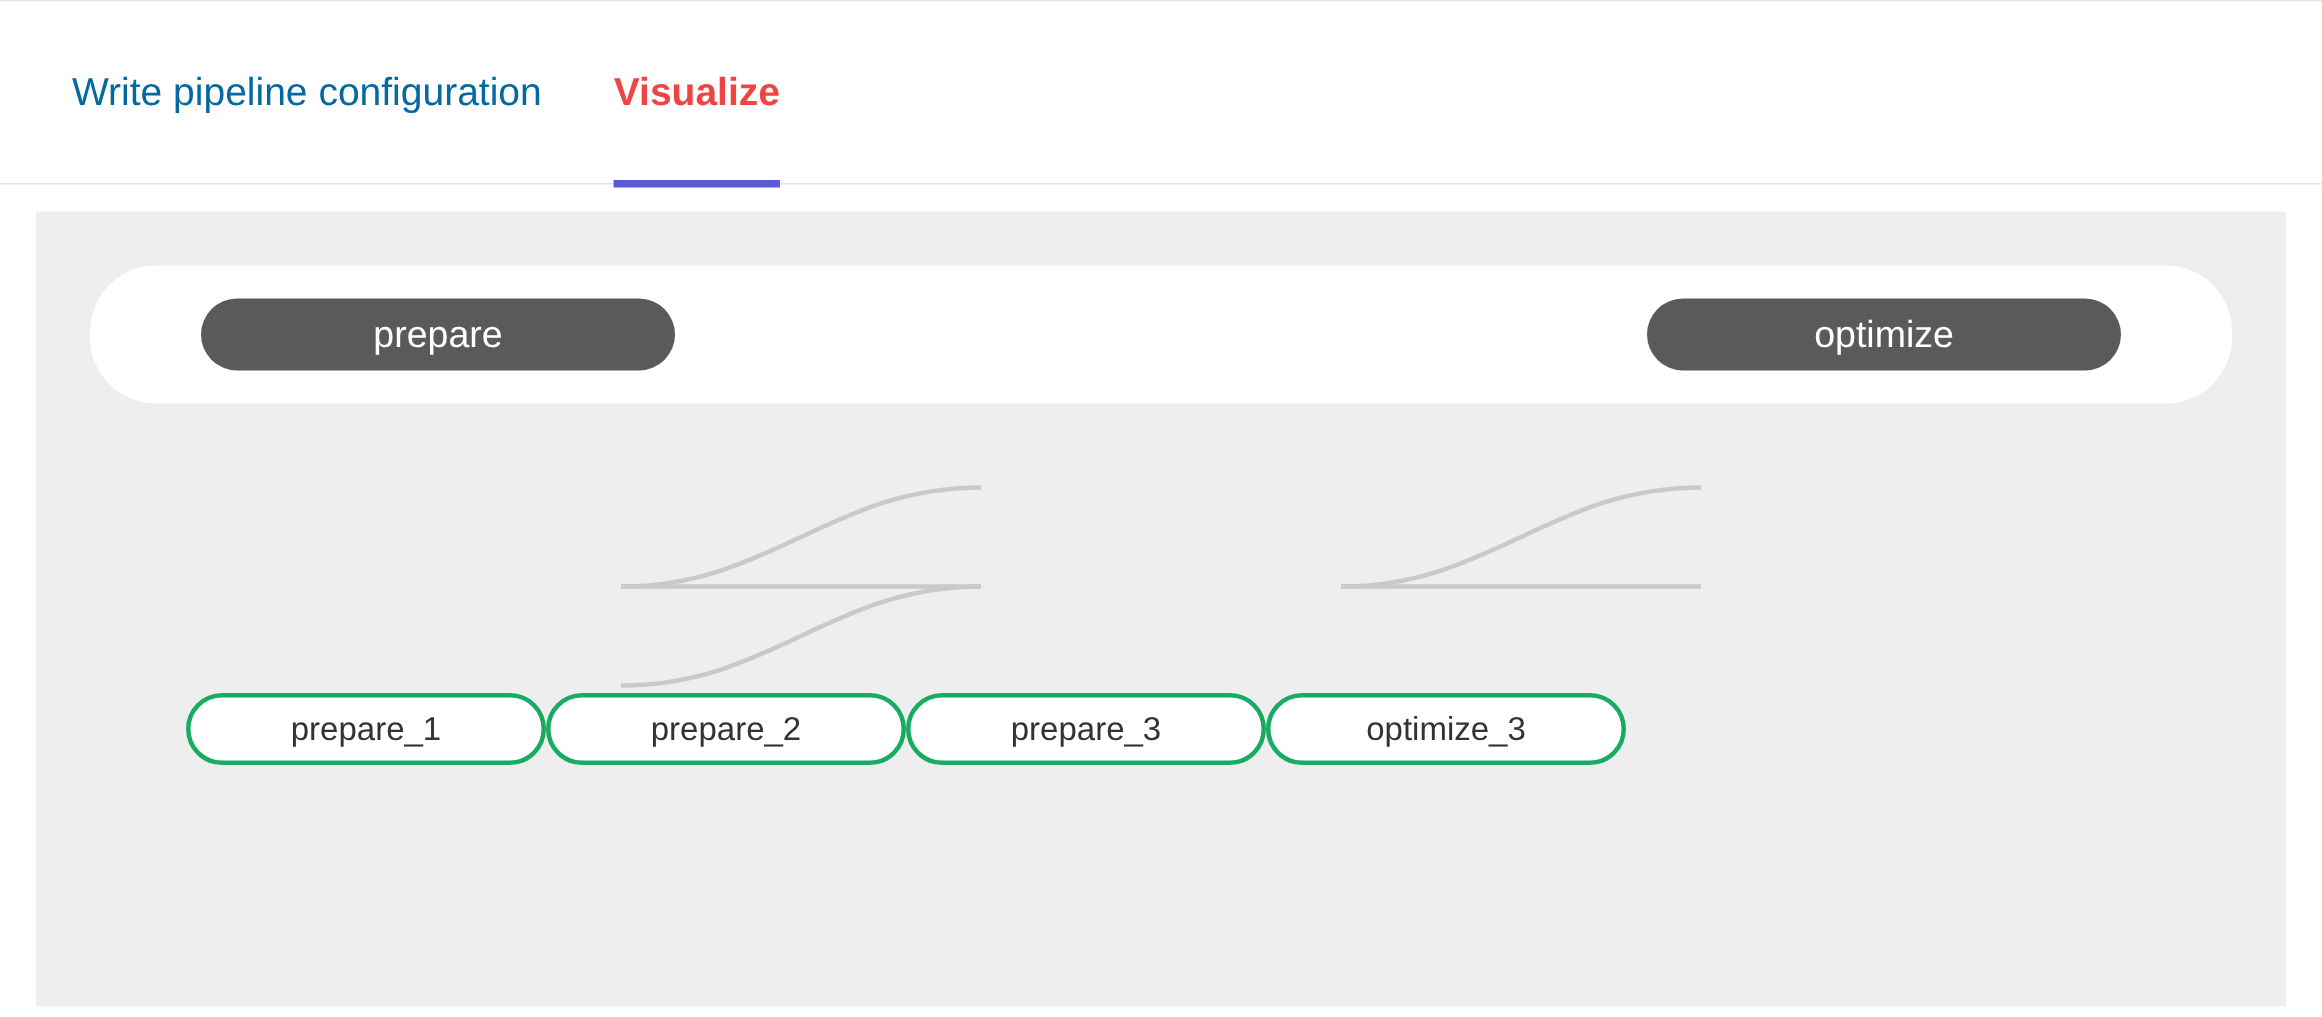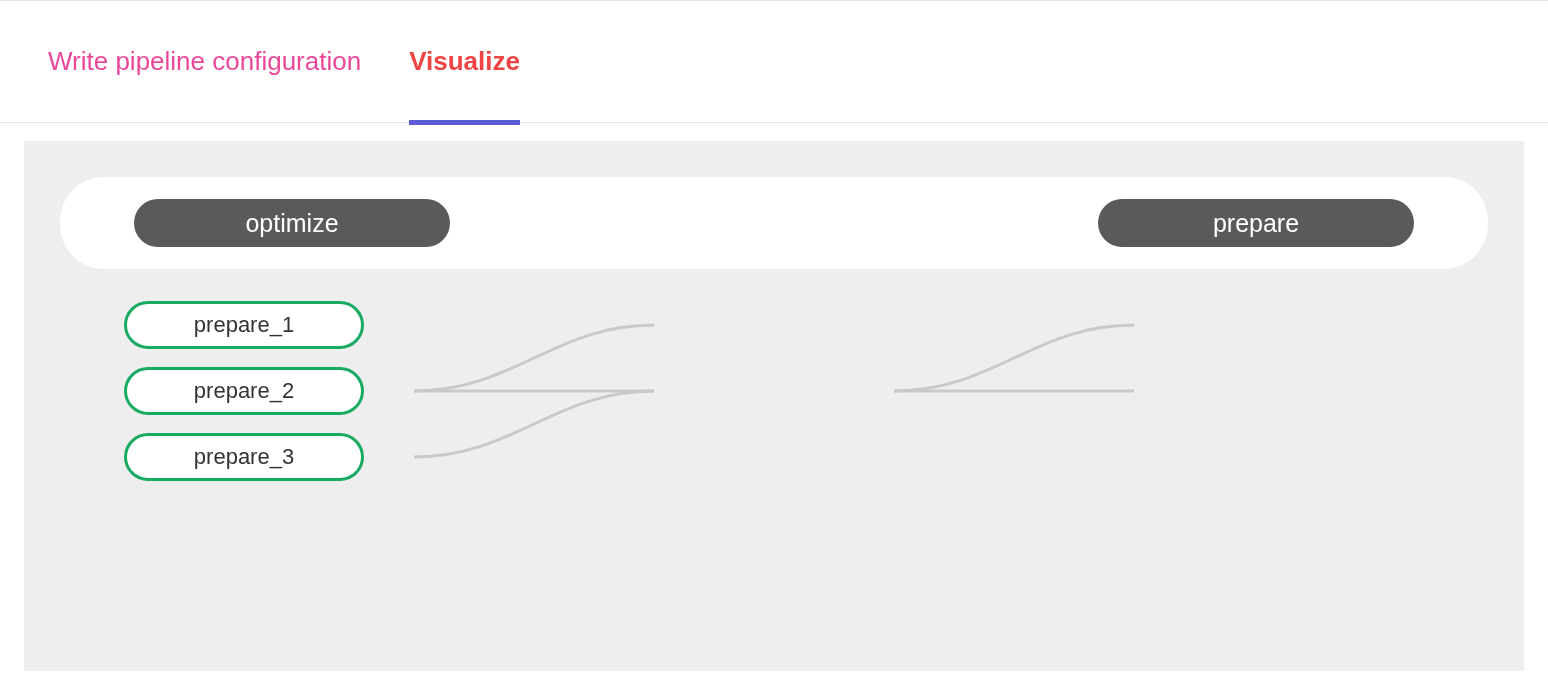--- a/index.html
+++ b/index.html
@@ -18,21 +18,21 @@
   .tabs {
     display: flex;
     gap: 48px;
     padding: 0 24px 0 48px;
     border-bottom: 1px solid #e5e5e5;
     height: 122px;
     align-items: center;
   }
   .tab {
     font-size: 26px;
-    color: #ec4899;
+    color: #0369a1;
     cursor: pointer;
     padding: 8px 0;
     position: relative;
     height: 100%;
     display: flex;
     align-items: center;
   }
   .tab.active {
     color: #ef4444;
     font-weight: 600;
@@ -85,23 +85,22 @@
     top: 160px;
     left: 0;
     right: 0;
     bottom: 0;
     display: flex;
     padding: 0 100px;
   }
   .col {
     flex: 1;
     display: flex;
-    flex-direction: column;
-    align-items: flex-start;
-    gap: 18px;
+    flex-direction: row;
+    align-items: center;
   }
 
   .job-pill {
     background: #fff;
     border: 3px solid #1aab63;
     color: #333;
     font-size: 22px;
     border-radius: 999px;
     width: 240px;
     height: 48px;
@@ -129,22 +128,22 @@
 <div class="top-border"></div>
 
 <div class="tabs">
   <div class="tab">Write pipeline configuration</div>
   <div class="tab active">Visualize</div>
 </div>
 
 <div class="canvas">
 
   <div class="stage-header-bar">
+    <div class="stage-pill">prepare</div>
     <div class="stage-pill">optimize</div>
-    <div class="stage-pill">prepare</div>
   </div>
 
   <svg class="edges" width="1500" height="400">
 
     <path class="edge" d="M 390 90 C 490 90, 530 24, 630 24"></path>
 
     <path class="edge" d="M 390 90 L 630 90"></path>
 
     <path class="edge" d="M 390 156 C 490 156, 530 90, 630 90"></path>
 
@@ -153,16 +152,17 @@
     <path class="edge" d="M 870 90 L 1110 90"></path>
   </svg>
 
   <div class="columns">
     <div class="col">
       <div class="job-pill">prepare_1</div>
       <div class="job-pill">prepare_2</div>
       <div class="job-pill">prepare_3</div>
     </div>
     <div class="col">
+      <div class="job-pill">optimize_3</div>
     </div>
   </div>
 
 </div>
 
 </body></html>

